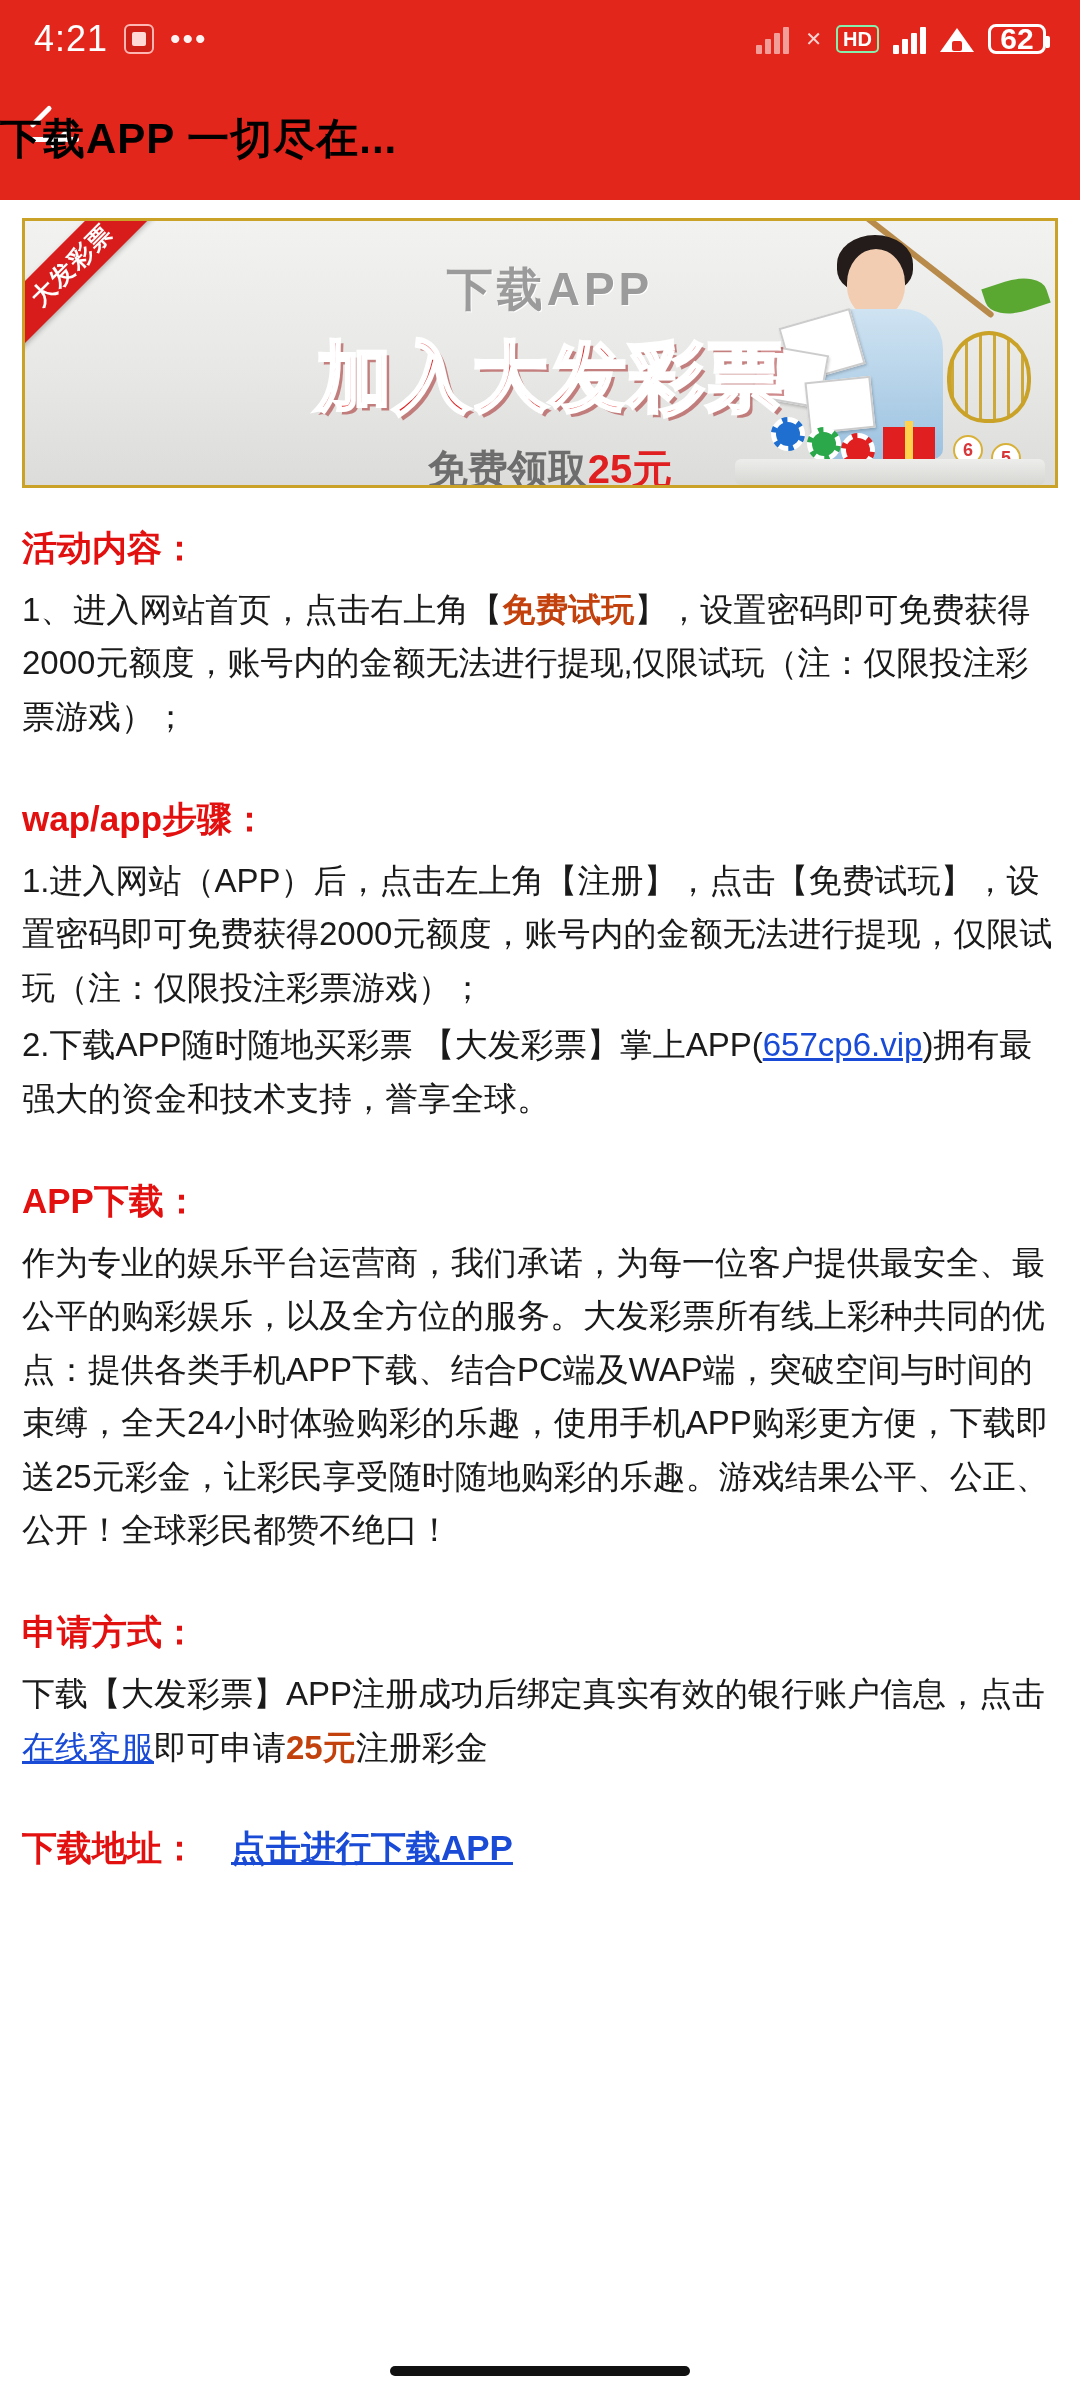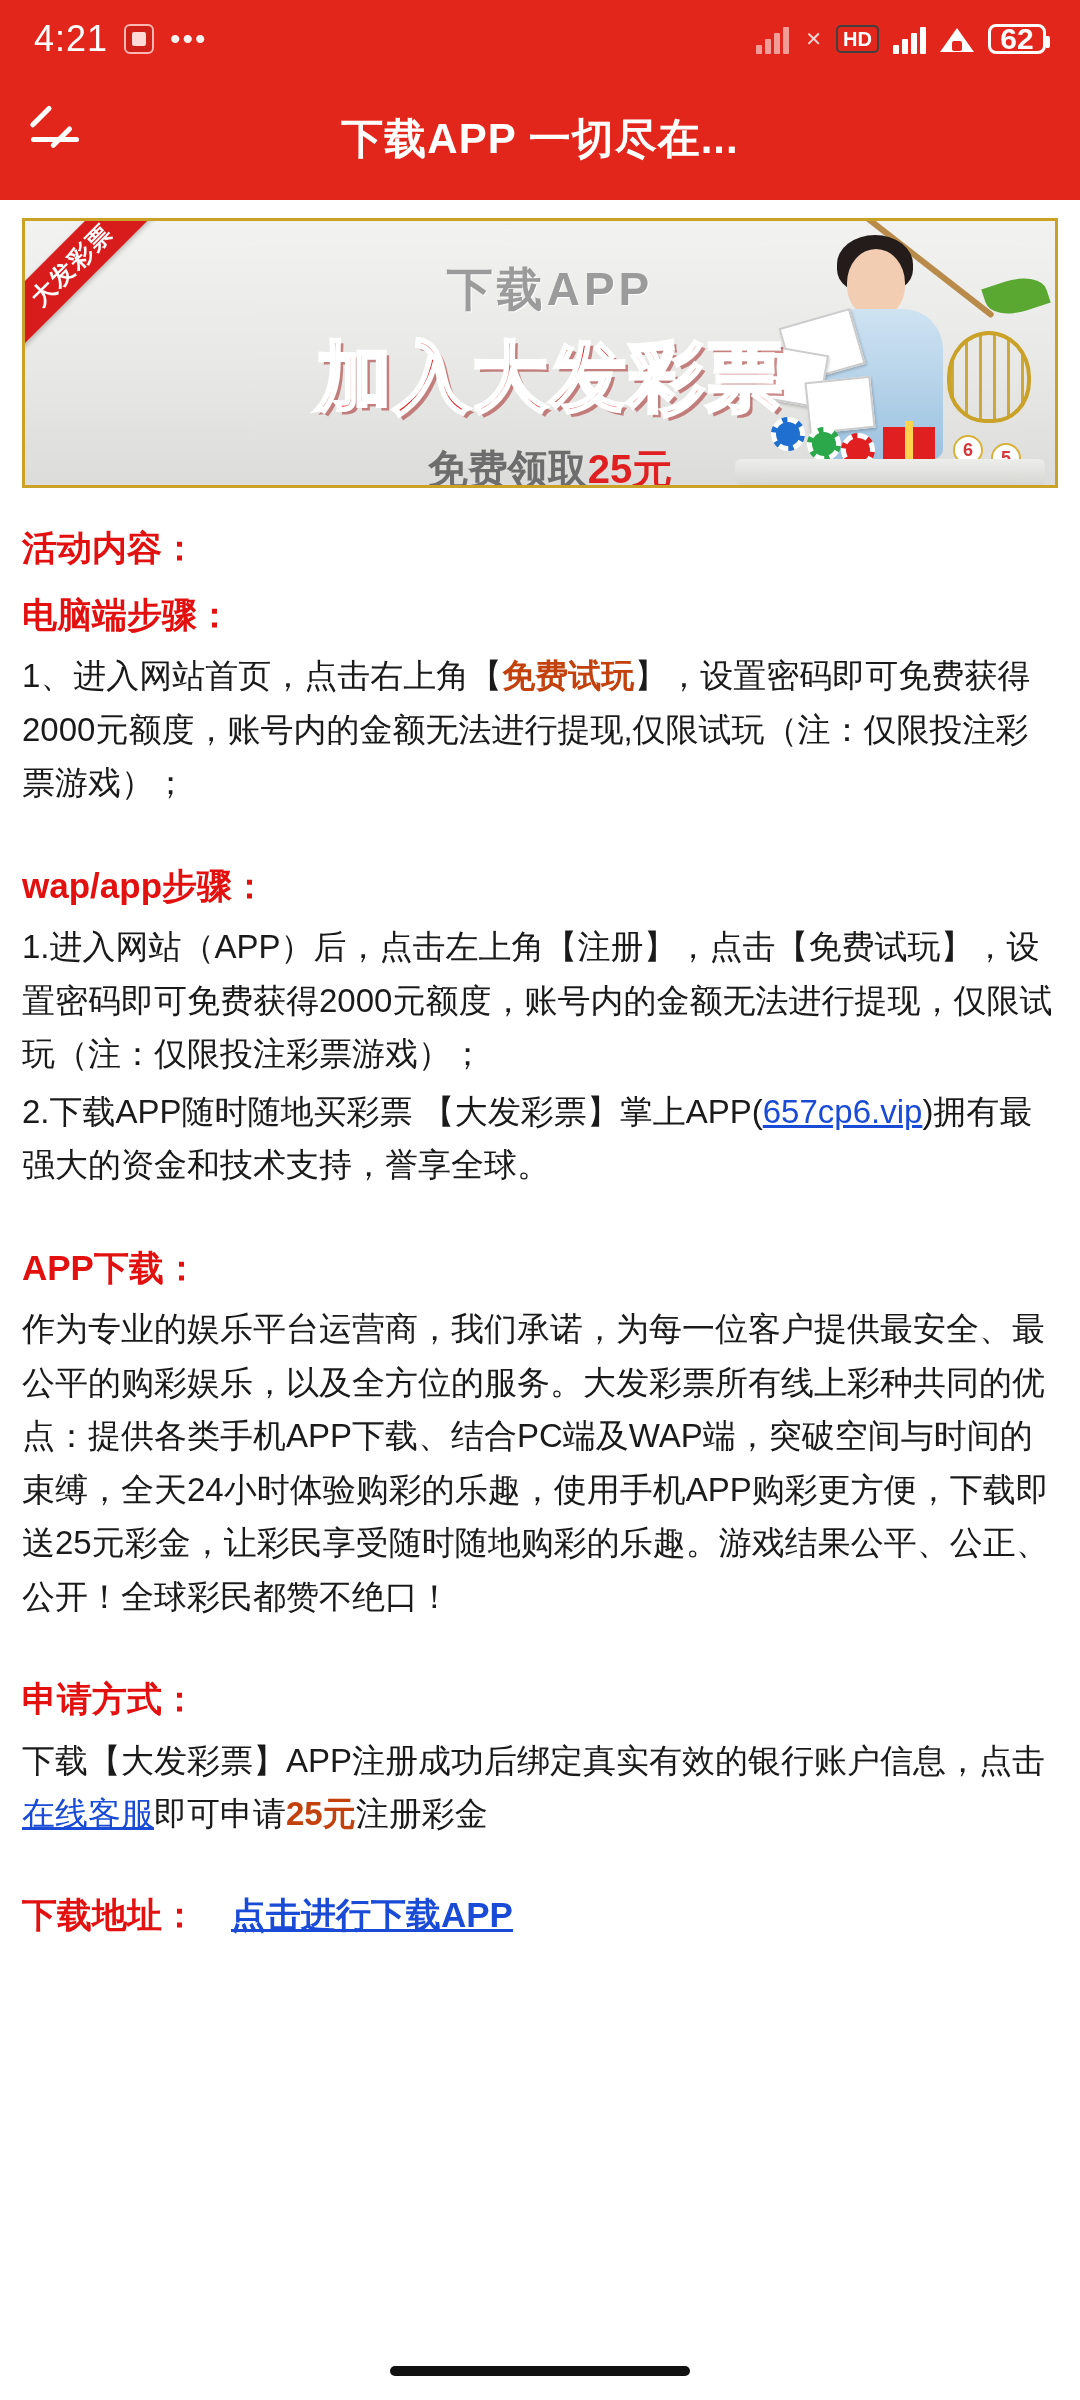--- a/index.html
+++ b/index.html
@@ -45,21 +45,21 @@
   .sig-bars { display: flex; align-items: flex-end; gap: 3px; height: 30px; }
   .sig-bars i { display: block; width: 6px; background: #ffffff; border-radius: 1px; }
   .sig-bars i:nth-child(1) { height: 9px; }
   .sig-bars i:nth-child(2) { height: 15px; }
   .sig-bars i:nth-child(3) { height: 21px; }
   .sig-bars i:nth-child(4) { height: 27px; }
   .sig-dim i { background: rgba(255,255,255,.55); }
   .sig-x { font-size: 20px; margin-left: 2px; opacity: .8; }
   .hd-badge {
     font-size: 20px; font-weight: bold;
-    border: 2px solid #404040; border-radius: 5px;
+    border: 2px solid #86efac; border-radius: 5px;
     padding: 0 5px; line-height: 24px;
   }
   .wifi {
     width: 34px; height: 26px; position: relative;
   }
   .wifi::before {
     content: "";
     position: absolute; left: 0; top: 2px;
     width: 0; height: 0;
     border-left: 17px solid transparent;
@@ -115,22 +115,22 @@
     position: absolute; left: 2px; top: 11px;
     width: 28px; height: 5px; background: #fff;
     border-radius: 3px;
     transform: rotate(-45deg);
     transform-origin: left center;
     box-shadow: 0 29px 0 0 #fff;
   }
   .appbar-title {
     position: absolute;
     left: 0; right: 0;
-    text-align: center;
-    color: #ffffff;
+    text-align: left;
+    color: #000000;
     font-size: 42px;
     font-weight: bold;
     letter-spacing: 1px;
     pointer-events: none;
   }
 
   
   .banner-wrap {
     padding: 18px 22px 10px 22px;
   }
@@ -378,21 +378,20 @@
       <div class="banner-l1">下载APP</div>
       <div class="banner-l2">加入大发彩票</div>
       <div class="banner-l3"><span>免费领取</span><em>25元</em></div>
     </div>
   </div>
 </div>
 
 <div class="content">
 
   <div class="h-red">活动内容：</div>
-  <div class="h-red">电脑端步骤：</div>
 
   <p class="para"><span>1、进入网站首页，点击右上角【</span><span class="red-em">免费试玩</span><span>】，设置密码即可免费获得2000元额度，账号内的金额无法进行提现,仅限试玩（注：仅限投注彩票游戏）；</span></p>
 
   <div class="gap"></div>
 
   <div class="h-red">wap/app步骤：</div>
   <p class="para">1.进入网站（APP）后，点击左上角【注册】，点击【免费试玩】，设置密码即可免费获得2000元额度，账号内的金额无法进行提现，仅限试玩（注：仅限投注彩票游戏）；</p>
   <p class="para"><span>2.下载APP随时随地买彩票 【大发彩票】掌上APP(</span><a class="link" href="#">657cp6.vip</a><span>)拥有最强大的资金和技术支持，誉享全球。</span></p>
 
   <div class="gap"></div>

